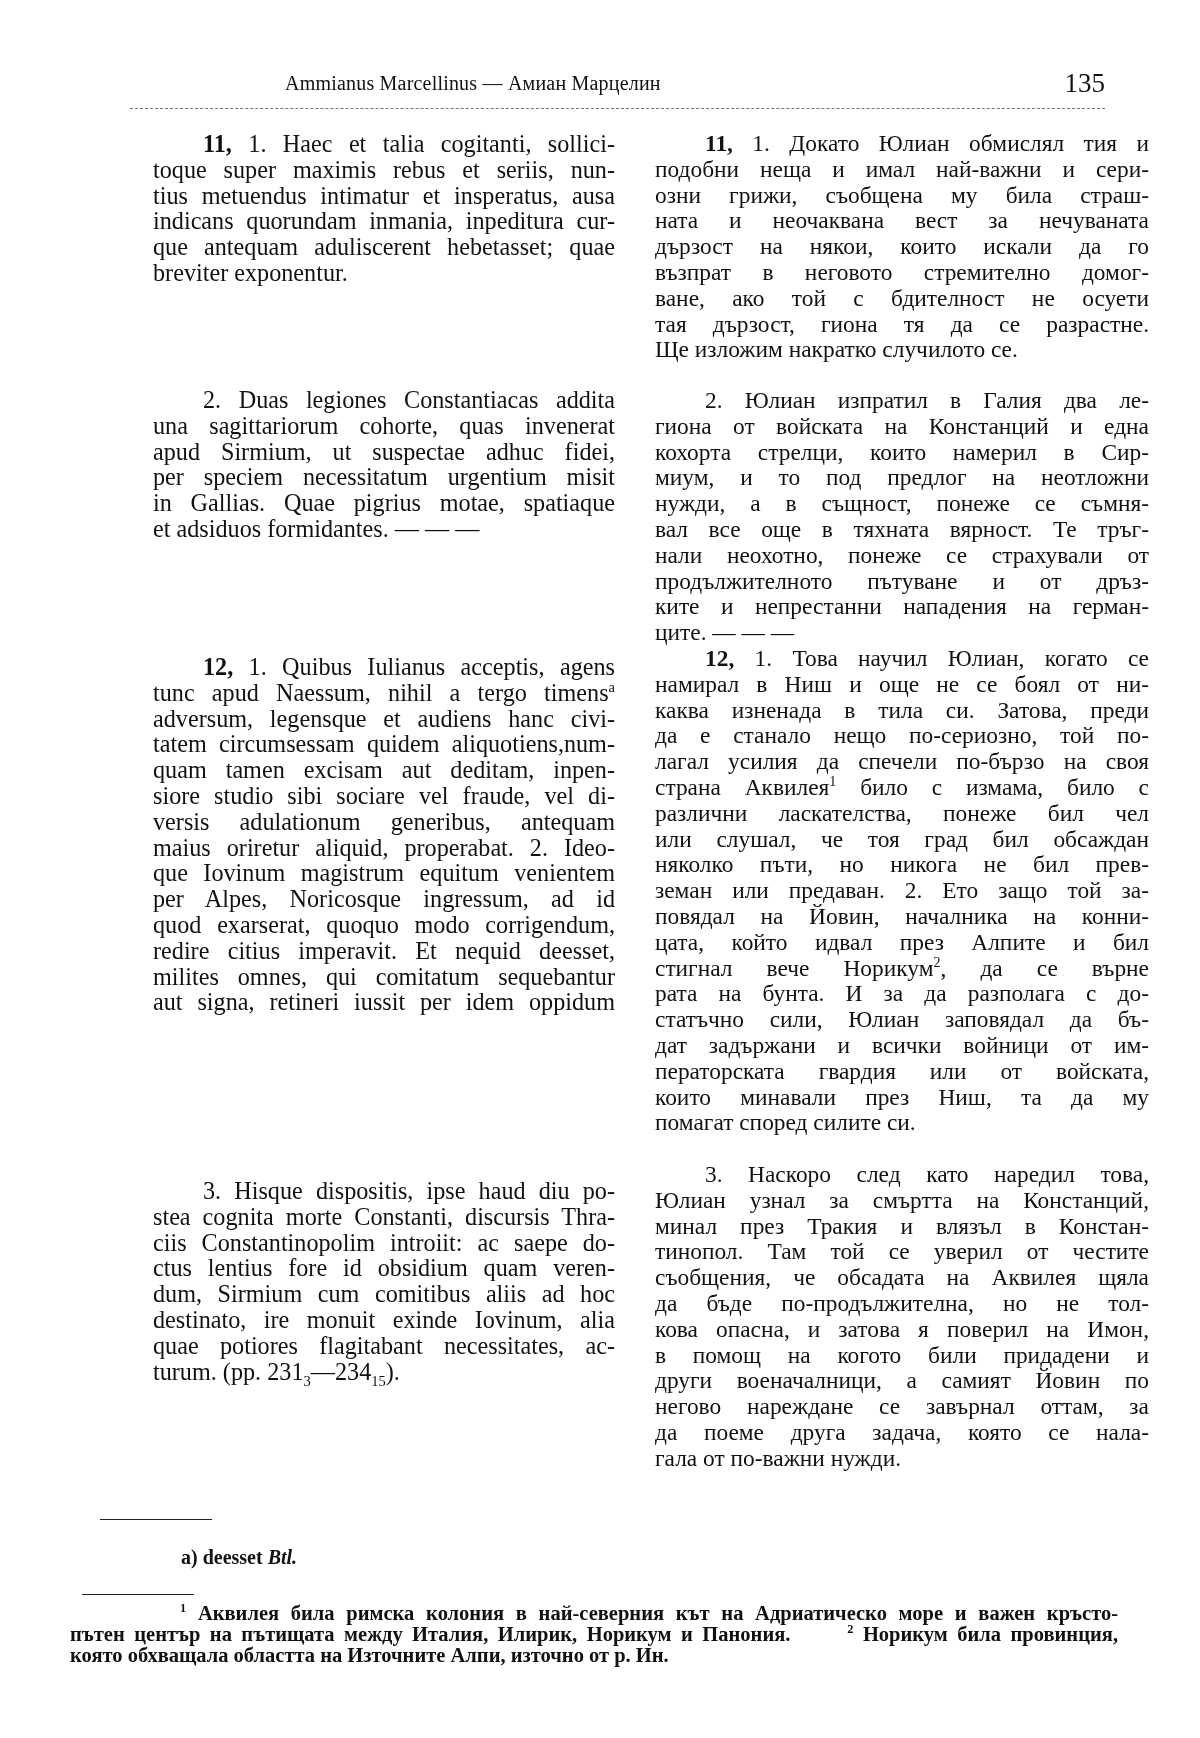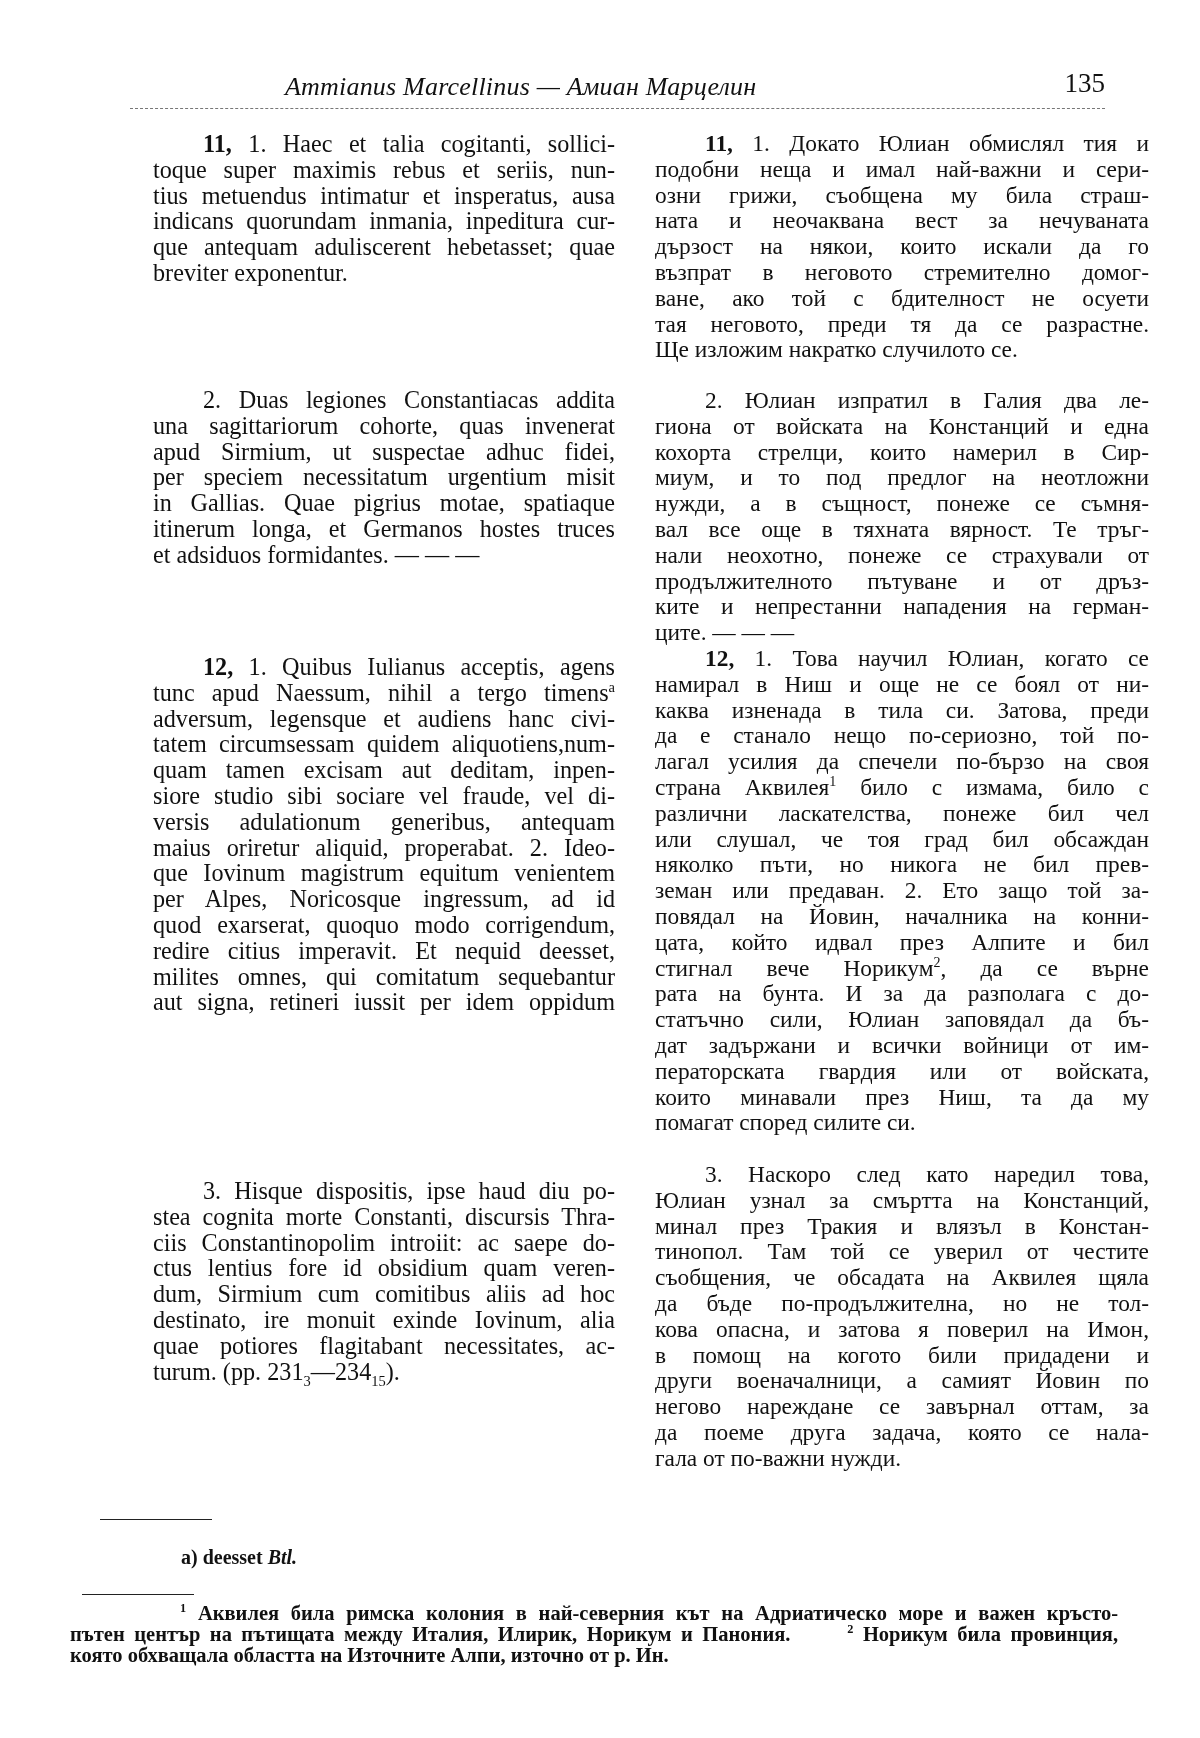--- a/index.html
+++ b/index.html
@@ -4,21 +4,21 @@
 <style>
   html, body { margin: 0; padding: 0; background: #ffffff; }
   body {
     width: 1200px; height: 1738px; position: relative; overflow: hidden;
     font-family: "Liberation Serif", "DejaVu Serif", serif; color: #111;
   }
   .header {
     position: absolute; left: 100px; top: 68px; width: 1005px; height: 34px;
   }
   .header-title {
-    position: absolute; left: 185px; top: 4px; font-size: 26px; letter-spacing: 0.2px; font-style: italic;
+    position: absolute; left: 185px; top: 4px; font-size: 20px; letter-spacing: 0.2px;
   }
   .page-number {
     position: absolute; right: 0; top: 0; font-size: 27px;
   }
   .header-rule {
     position: absolute; left: 30px; right: 0; top: 40px; height: 0;
     border-top: 1.5px dashed #777;
   }
   .col {
     position: absolute; font-size: 24.2px; line-height: 25.8px; text-align: justify; margin-left: 41px;
@@ -61,21 +61,20 @@
   <span class="line">que antequam aduliscerent hebetasset; quae</span>
   <span class="line last">breviter exponentur.</span>
 </div>
 
 <div class="col col-lat" style="top:387px;">
   <span class="line indent">2. Duas legiones Constantiacas addita</span>
   <span class="line">una sagittariorum cohorte, quas invenerat</span>
   <span class="line">apud Sirmium, ut suspectae adhuc fidei,</span>
   <span class="line">per speciem necessitatum urgentium misit</span>
   <span class="line">in Gallias. Quae pigrius motae, spatiaque</span>
-  <span class="line">itinerum longa, et Germanos hostes truces</span>
   <span class="line last">et adsiduos formidantes. — — —</span>
 </div>
 
 <div class="col col-lat" style="top:654px;">
   <span class="line indent"><b class="para-num">12,</b> <span>1. Quibus Iulianus acceptis, agens</span></span>
   <span class="line"><span>tunc apud Naessum, nihil a tergo timens</span><sup>a</sup></span>
   <span class="line">adversum, legensque et audiens hanc civi-</span>
   <span class="line">tatem circumsessam quidem aliquotiens,num-</span>
   <span class="line">quam tamen excisam aut deditam, inpen-</span>
   <span class="line">siore studio sibi sociare vel fraude, vel di-</span>
@@ -104,21 +103,21 @@
 <div class="note-a"><span>a) deesset</span> <em>Btl.</em></div>
 
 <div class="col col-bg" style="top:131px;">
   <span class="line indent"><b class="para-num">11,</b> <span>1. Докато Юлиан обмислял тия и</span></span>
   <span class="line">подобни неща и имал най-важни и сери-</span>
   <span class="line">озни грижи, съобщена му била страш-</span>
   <span class="line">ната и неочаквана вест за нечуваната</span>
   <span class="line">дързост на някои, които искали да го</span>
   <span class="line">възпрат в неговото стремително домог-</span>
   <span class="line">ване, ако той с бдителност не осуети</span>
-  <span class="line">тая неговото, преди тя да се разрастне.</span>
+  <span class="line">тая дързост, гиона тя да се разрастне.</span>
   <span class="line last">Ще изложим накратко случилото се.</span>
 </div>
 
 <div class="col col-bg" style="top:388px;">
   <span class="line indent">2. Юлиан изпратил в Галия два ле-</span>
   <span class="line">гиона от войската на Констанций и една</span>
   <span class="line">кохорта стрелци, които намерил в Сир-</span>
   <span class="line">миум, и то под предлог на неотложни</span>
   <span class="line">нужди, а в същност, понеже се съмня-</span>
   <span class="line">вал все още в тяхната вярност. Те тръг-</span>

